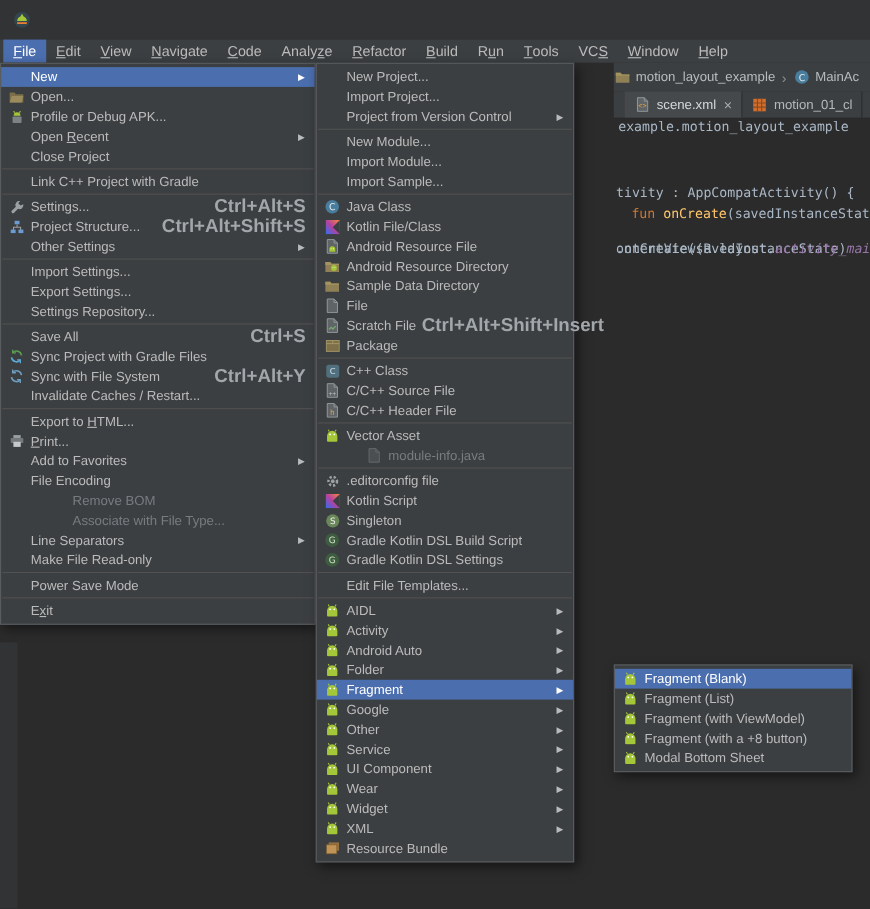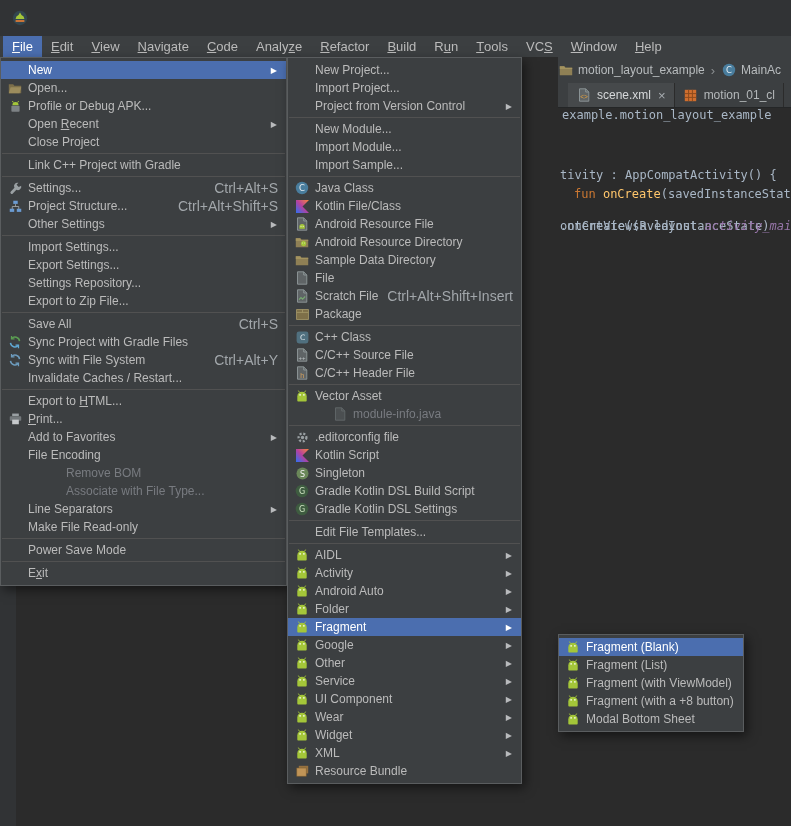--- a/index.html
+++ b/index.html
@@ -49,26 +49,26 @@
   .cs-keyword{color:var(--code-keyword);}
   .cs-function{color:var(--code-function);}
   .cs-resource{color:var(--code-resource);font-style:italic;}
   .gutterstrip{position:absolute;left:0;top:584px;width:16px;bottom:0;background:#313335;z-index:0;}
 
   
   .menu{position:absolute;background:var(--menu-bg);border:1px solid #5a5d5f;
     box-shadow:3px 4px 10px rgba(0,0,0,.5);padding:3px 0;font-size:12px;color:var(--menu-text);}
   .file-menu{left:0;top:57px;width:287px;z-index:20;}
   .new-submenu{left:287px;top:57px;width:235px;z-index:21;}
-  .fragment-submenu{left:558px;top:634px;width:186px;z-index:22;}
+  .fragment-submenu{left:558px;top:604px;width:217px;z-index:22;}
   .menu-item{height:18px;display:flex;align-items:center;gap:5px;padding:0 8px 0 6px;white-space:nowrap;}
   .menu-item.selected{background:var(--selection);color:var(--selected-text);}
   .menu-item.disabled{color:var(--disabled-text);margin-left:38px;}
   .menu-item.disabled .icon{opacity:.45;}
-  .mi-shortcut{margin-left:auto;color:var(--shortcut-text);font-size:14px;}
+  .mi-shortcut{margin-left:auto;color:var(--shortcut-text);font-size:17px;font-weight:bold;}
   .mi-arrow{margin-left:auto;font-size:8px;color:#b8babc;padding-right:1px;}
   .menu-item.selected .mi-arrow{color:var(--selected-text);}
   .menu-sep{height:1px;background:var(--separator);margin:2px 1px;}
 </style>
 </head>
 <body>
 
 <div class="titlebar">
   <span class="icon" id="app-icon">
       <svg width="16" height="16" viewBox="0 0 16 16">
@@ -218,24 +218,20 @@
       <span class="mi-label">Import Settings...</span>
     </div>
     <div class="menu-item">
       <span class="icon"></span>
       <span class="mi-label">Export Settings...</span>
     </div>
     <div class="menu-item">
       <span class="icon"></span>
       <span class="mi-label">Settings Repository...</span>
     </div>
-    <div class="menu-item">
-      <span class="icon"></span>
-      <span class="mi-label">Export to Zip File...</span>
-    </div>
     <div class="menu-sep"></div>
     <div class="menu-item">
       <span class="icon"></span>
       <span class="mi-label">Save All</span>
       <span class="mi-shortcut">Ctrl+S</span>
     </div>
     <div class="menu-item">
       <span class="icon">
         <svg width="14" height="14" viewBox="0 0 16 16">
           <path d="M13.2 7A5.3 5.3 0 004 4.2" fill="none" stroke="#5b9e52" stroke-width="1.7"></path>

